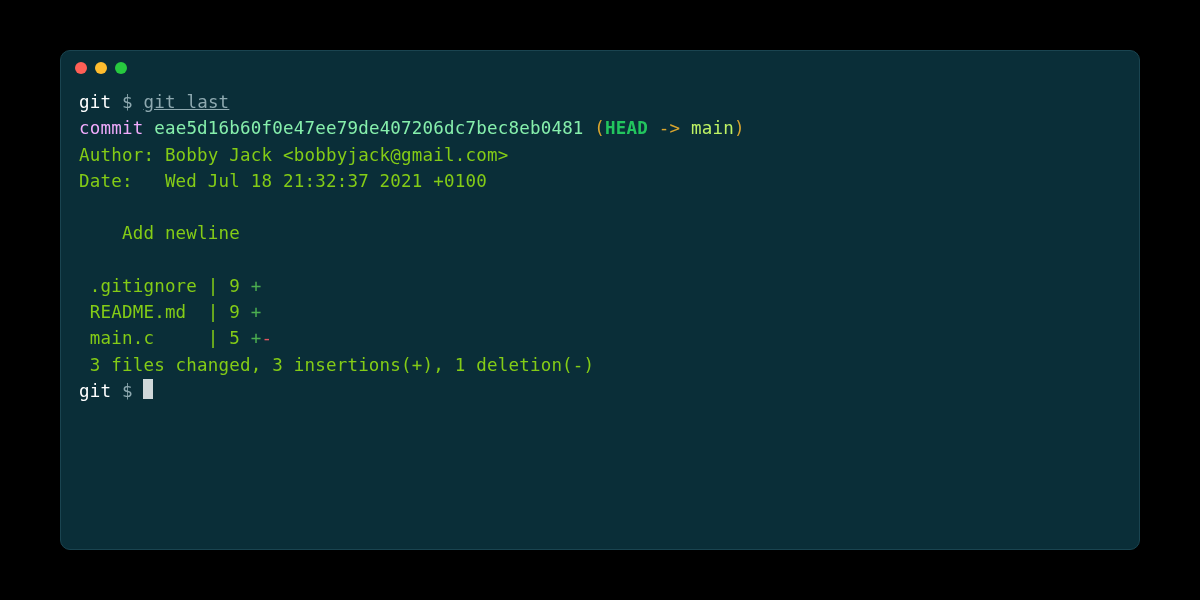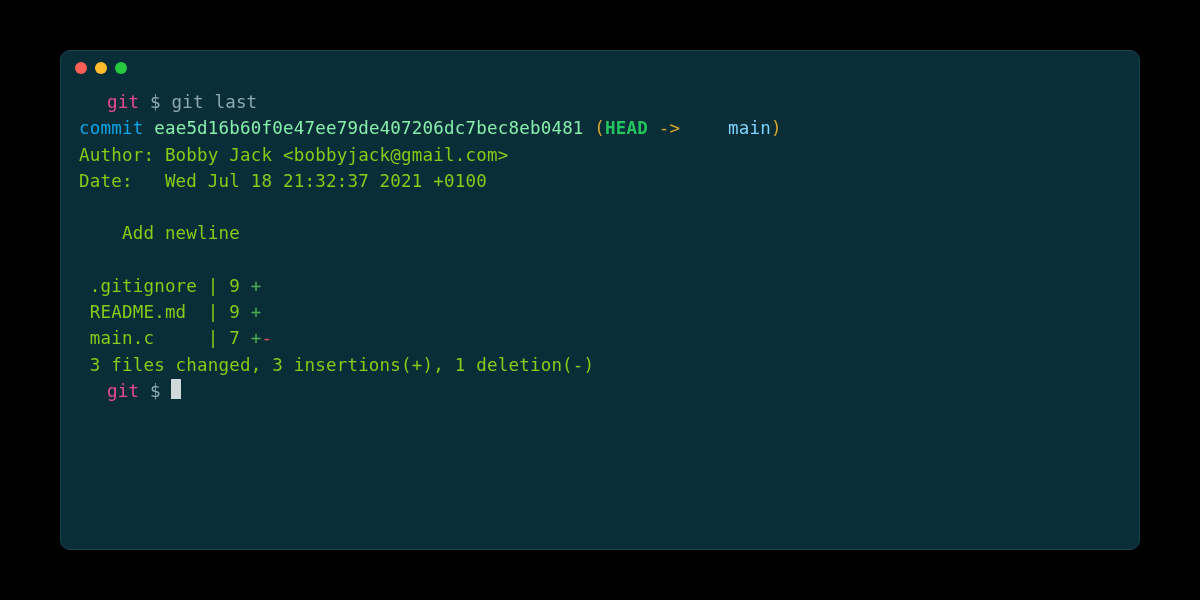--- a/index.html
+++ b/index.html
@@ -44,29 +44,29 @@
     .tl-green { background: #27c93f; }
     .terminal-body {
       flex: 1;
       padding: 4px 18px 18px 18px;
       font-size: 17.5px;
       line-height: 1.5;
       color: #8ea9b0;
       white-space: pre;
       letter-spacing: 0.2px;
     }
-    .prompt-dir { color: #ec4899; margin-left: 28px; }
+    .prompt-dir { color: #ffffff; }
     .prompt-sym { color: #8ea9b0; }
-    .cmd { color: #8ea9b0; }
-    .commit-word { color: #0ea5e9; }
+    .cmd { color: #8ea9b0; text-decoration: underline; }
+    .commit-word { color: #f0abfc; }
     .commit-hash { color: #86efac; }
     .paren { color: #d9a52e; }
     .head { color: #22c55e; font-weight: 600; }
     .arrow { color: #d9a52e; }
-    .branch { color: #7dd3fc; margin-left: 37px; }
+    .branch { color: #bef264; }
     .plain { color: #84cc16; }
     .plus { color: #4caf50; }
     .minus { color: #e05561; }
     .cursor {
       display: inline-block;
       width: 10px;
       height: 20px;
       background: #d0d8da;
       vertical-align: text-bottom;
       margin-bottom: 2px;
@@ -83,16 +83,16 @@
   </div>
   <div class="terminal-body"><span class="prompt-dir">git</span> <span class="prompt-sym">$</span> <span class="cmd">git last</span>
 <span class="commit-word">commit</span> <span class="commit-hash">eae5d16b60f0e47ee79de407206dc7bec8eb0481</span> <span class="paren">(</span><span class="head">HEAD</span><span class="arrow"> -&gt; </span><span class="branch">main</span><span class="paren">)</span>
 <span class="plain">Author: Bobby Jack &lt;bobbyjack@gmail.com&gt;</span>
 <span class="plain">Date:   Wed Jul 18 21:32:37 2021 +0100</span>
 
 <span class="plain">    Add newline</span>
 
 <span class="plain"> .gitignore | 9 </span><span class="plus">+</span><span class="minus"></span>
 <span class="plain"> README.md  | 9 </span><span class="plus">+</span><span class="minus"></span>
-<span class="plain"> main.c     | 7 </span><span class="plus">+</span><span class="minus">-</span>
+<span class="plain"> main.c     | 5 </span><span class="plus">+</span><span class="minus">-</span>
 <span class="plain"> 3 files changed, 3 insertions(+), 1 deletion(-)</span>
 <span class="prompt-dir">git</span> <span class="prompt-sym">$</span> <span class="cursor"></span></div>
 </div>
 
 </body></html>

